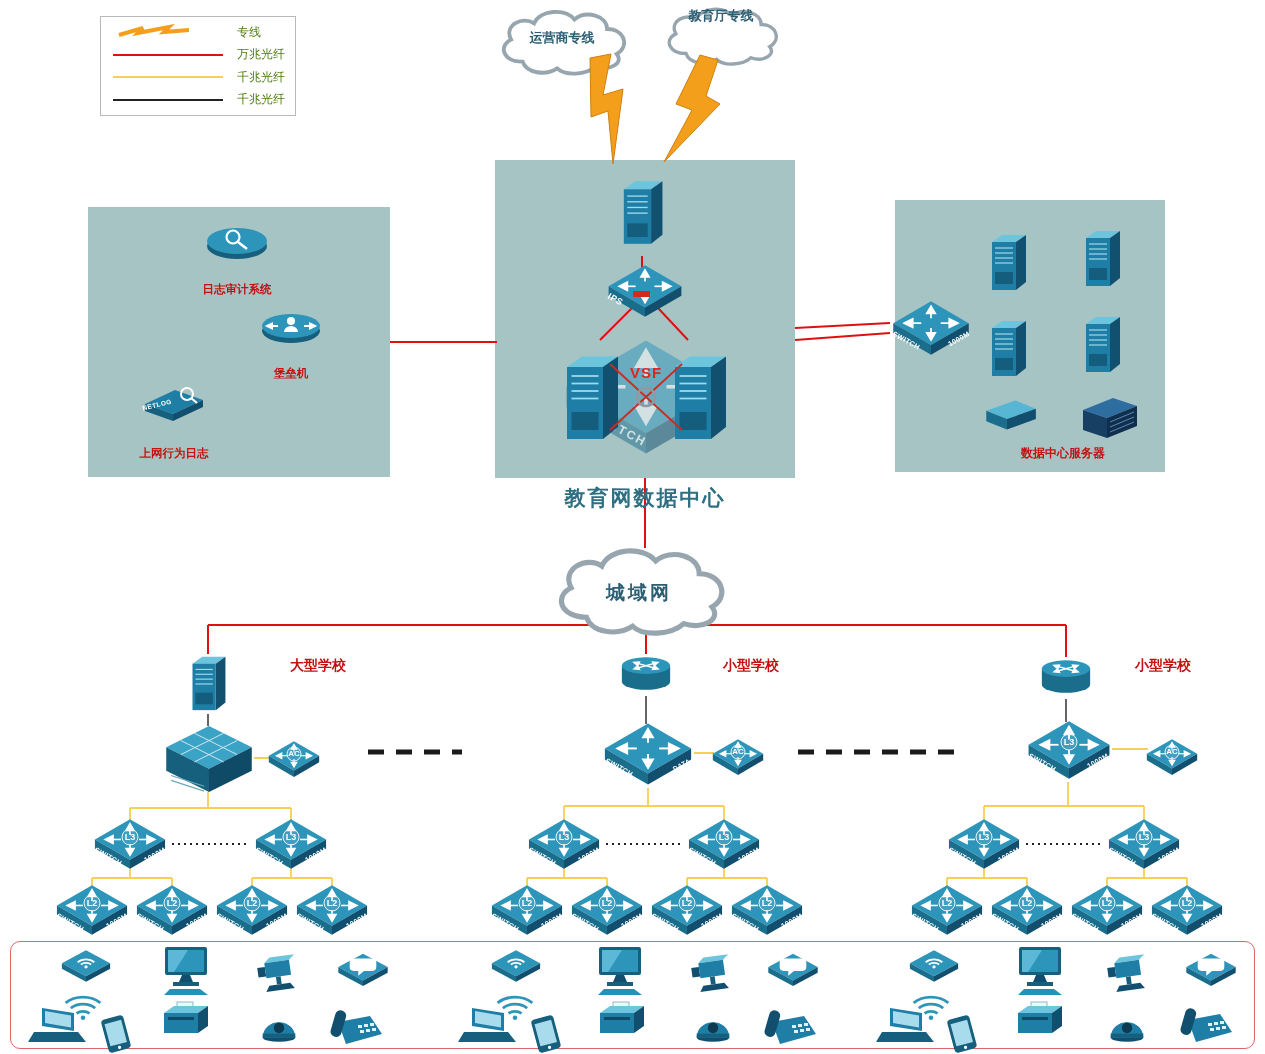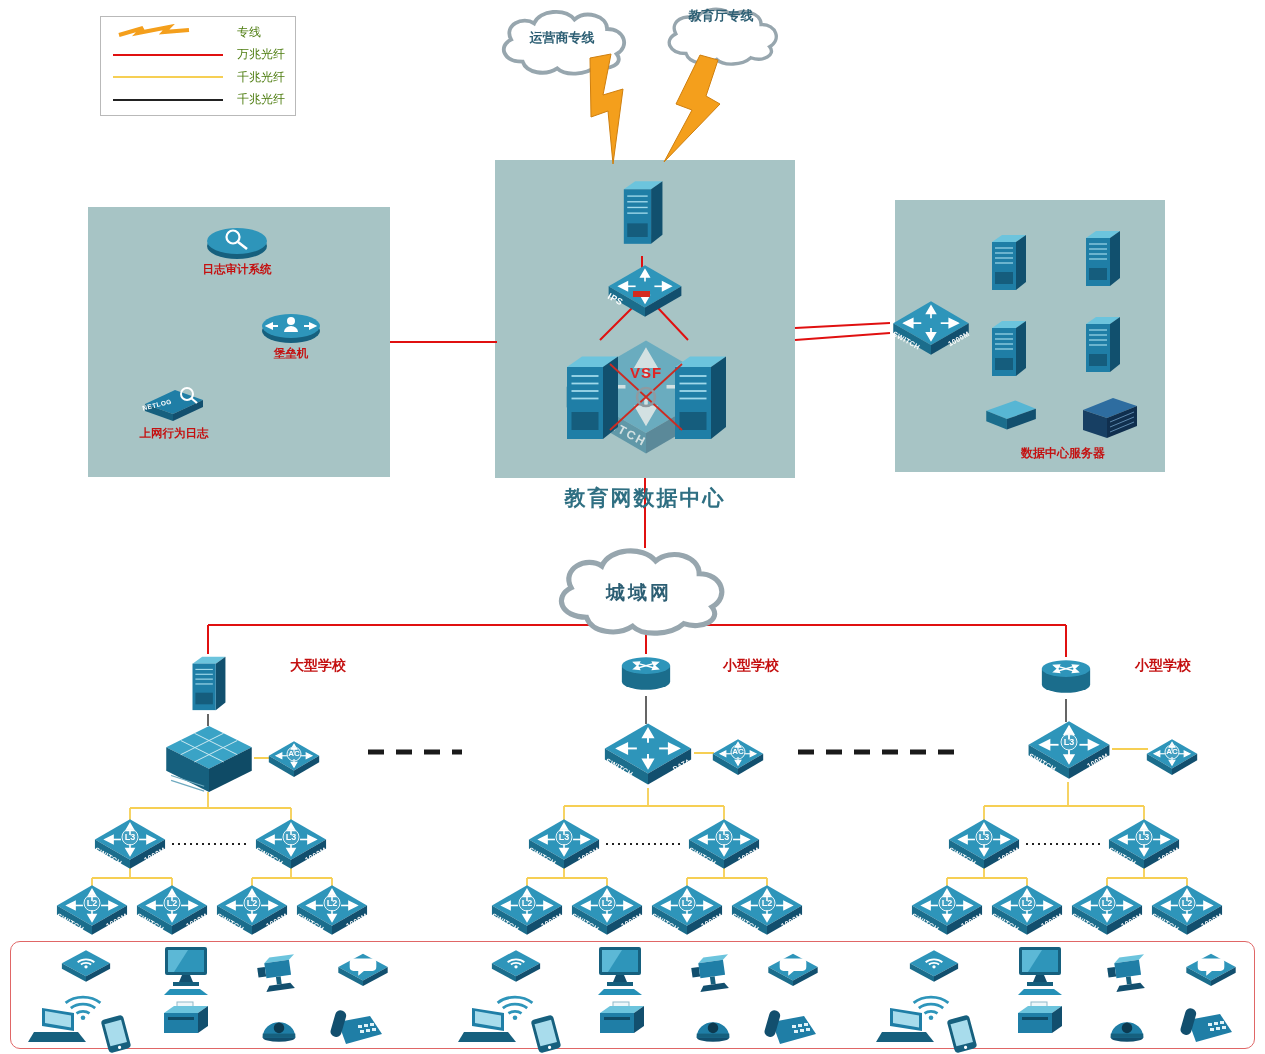--- a/index.html
+++ b/index.html
@@ -25,21 +25,21 @@
 .lg-row{display:flex;align-items:center;gap:10px}
 .lg-ic{width:118px;height:16px;flex:0 0 118px}
 .lg-row span{font-size:12px;color:#4d7c0f;white-space:nowrap}
 .ep-box{position:absolute;left:10px;top:941px;width:1245px;height:108px;border:1px solid #e06666;border-radius:10px;z-index:1}
 .ghost{opacity:.5}
 .vsf-label{position:absolute;color:#e02424;font-weight:bold;font-size:15px;z-index:5;letter-spacing:1px}
 .vsf-switch-text{position:absolute;color:#fff;font-weight:bold;font-size:12px;transform:rotate(28deg);letter-spacing:2px}
 .netlog{position:absolute;left:16px;top:19px;color:#fff;font-weight:bold;font-size:6.5px;letter-spacing:.5px;transform:rotate(-14deg)}
 .lp-item{text-align:center}
 .lp-item svg{display:block;margin:0 auto}
-.lp-label{display:block;color:#c41111;font-weight:bold;font-size:11.5px;white-space:nowrap;margin-top:0}
+.lp-label{display:block;color:#c41111;font-weight:bold;font-size:11.5px;white-space:nowrap;margin-top:20px}
 </style>
 </head>
 <body>
 
 <div id="stage">
 
   <svg width="0" height="0" style="position:absolute" aria-hidden="true">
     <defs>
       <symbol id="sym-cloud" viewBox="0 0 150 75">
         <path d="M34 58 C14 58 8 42 22 35 C14 20 34 10 46 18 C52 4 78 2 88 14 C100 4 122 10 122 24 C140 24 146 42 132 50 C140 60 124 68 110 63 C100 72 78 73 70 65 C58 73 38 70 34 58 Z" fill="#ffffff" stroke="#97a6ae" stroke-width="4"></path>

